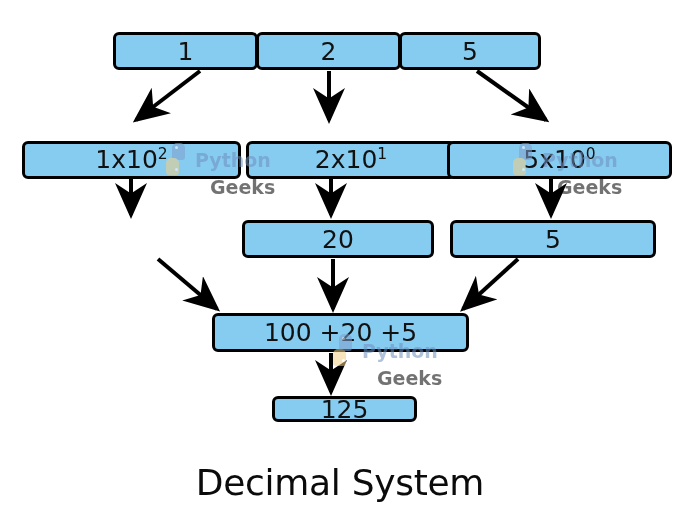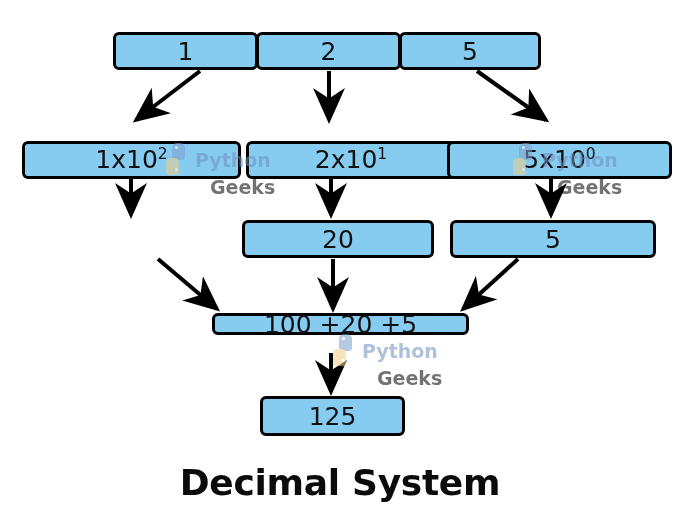--- a/index.html
+++ b/index.html
@@ -53,33 +53,33 @@
   .r2 { top: 141px; height: 38px; font-size: 25px; }
   .r2a { left: 22px; width: 219px; }
   .r2b { left: 239px; width: 210px; margin-left: 7px; }
   .r2c { left: 447px; width: 225px; }
   
   .r3 { top: 220px; height: 38px; font-size: 25px; }
   .r3a { left: 25px; width: 219px; }
   .r3b { left: 242px; width: 192px; }
   .r3c { left: 450px; width: 206px; }
   
-  .rsum { left: 212px; top: 313px; width: 257px; height: 22px; font-size: 25px; }
-  
-  .rres { left: 260px; top: 396px; width: 145px; height: 40px; font-size: 25px; }
+  .rsum { left: 212px; top: 313px; width: 257px; height: 39px; font-size: 25px; }
+  
+  .rres { left: 272px; top: 396px; width: 145px; height: 26px; font-size: 25px; }
 
   
   #caption {
     position: absolute;
     left: 0;
     top: 462px;
     width: 680px;
     text-align: center;
     font-family: "DejaVu Sans", sans-serif;
-    font-weight: bold;
+    font-weight: normal;
     font-size: 36px;
     letter-spacing: -0.3px;
     color: #0b0b0b;
     z-index: 4;
   }
 
   
   #arrows {
     position: absolute;
     left: 0; top: 0;

